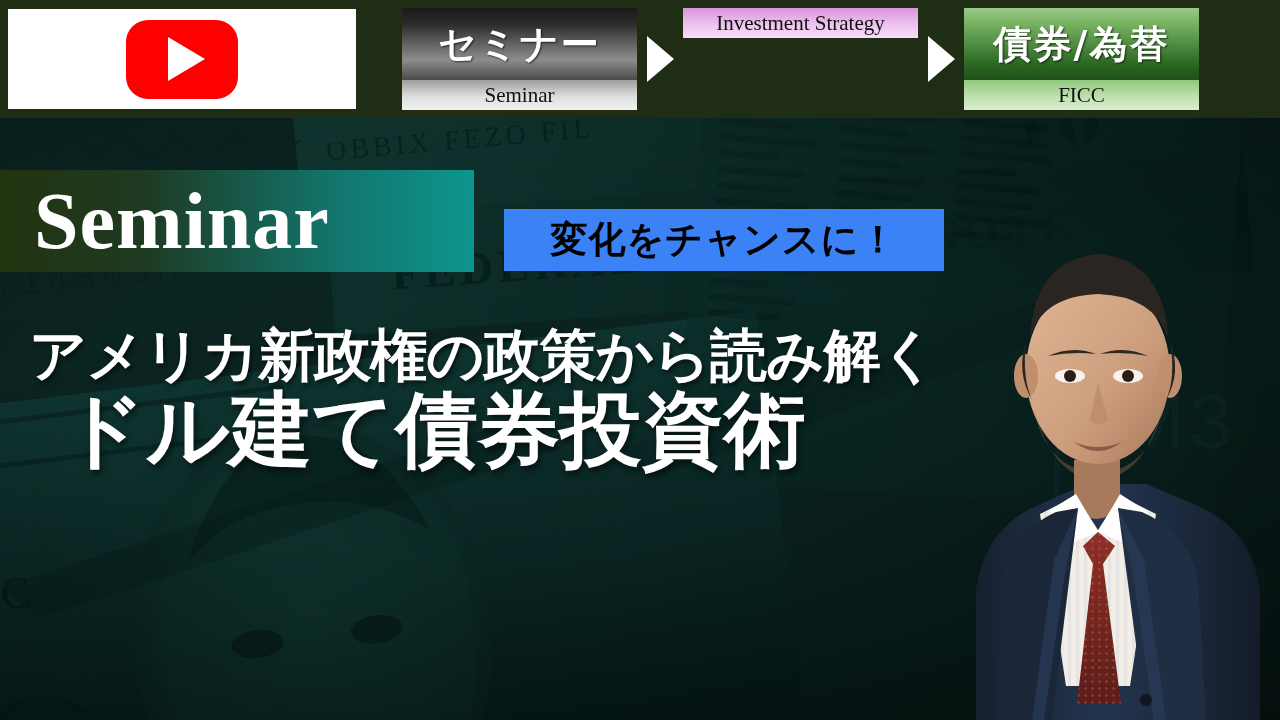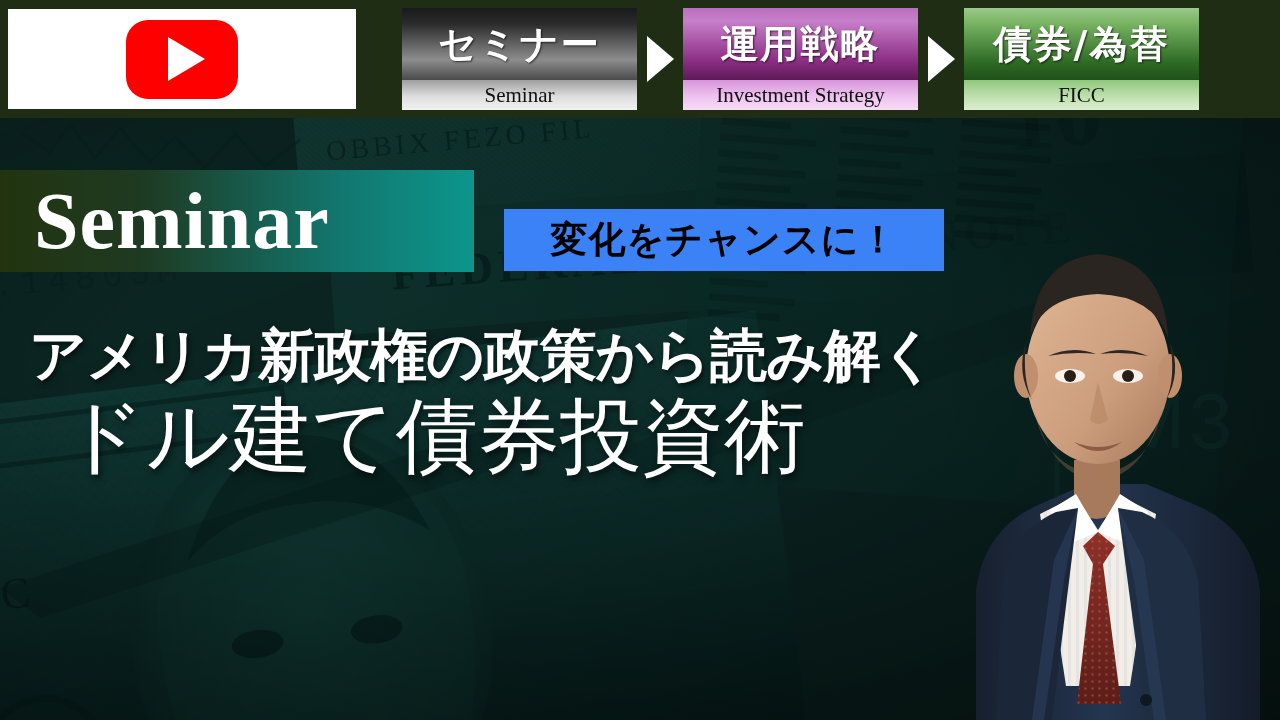--- a/index.html
+++ b/index.html
@@ -145,26 +145,26 @@
     font-size:57px;
     line-height:1.05;
     letter-spacing:-1px;
     padding-left:29px;
     text-shadow:2px 3px 5px rgba(0,0,0,.55);
     white-space:nowrap;
   }
   .hl-line2{
     color:#ffffff;
     font-family:"DejaVu Sans","Liberation Sans",sans-serif;
-    font-weight:normal;
+    font-weight:bold;
     font-size:82px;
     line-height:1.08;
     letter-spacing:0px;
     padding-left:62px;
-    margin-top:6px;
+    margin-top:0;
     text-shadow:2px 4px 6px rgba(0,0,0,.55);
     white-space:nowrap;
   }
 
   
   .presenter{
     position:absolute;right:-6px;bottom:0;width:330px;height:560px;
     z-index:30;
   }
   .presenter svg{width:100%;height:100%;display:block;}
@@ -377,21 +377,20 @@
     <div class="tag tag-seminar">
       <div class="tag-jp">セミナー</div>
       <div class="tag-en">Seminar</div>
     </div>
 
     <div class="arrow-sep">
       <span class="tri"></span>
     </div>
 
     <div class="tag tag-strategy">
-      <div class="tag-jp">運用戦略</div>
       <div class="tag-en">Investment Strategy</div>
     </div>
 
     <div class="arrow-sep">
       <span class="tri"></span>
     </div>
 
     <div class="tag tag-ficc">
       <div class="tag-jp">債券/為替</div>
       <div class="tag-en">FICC</div>

